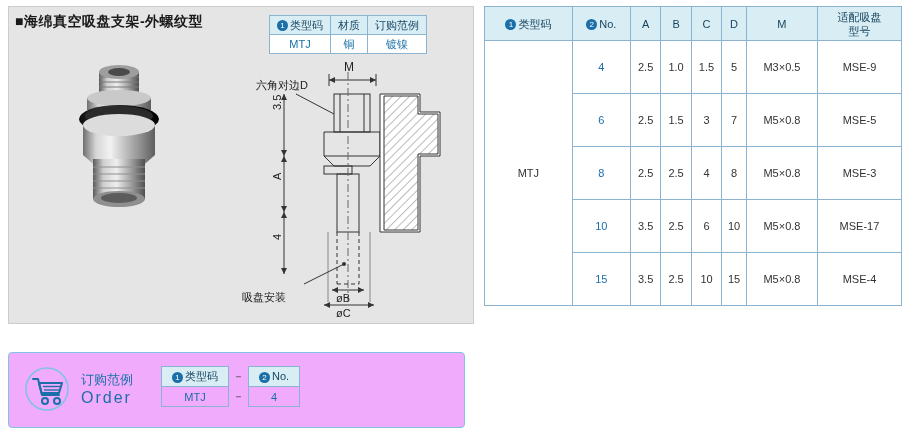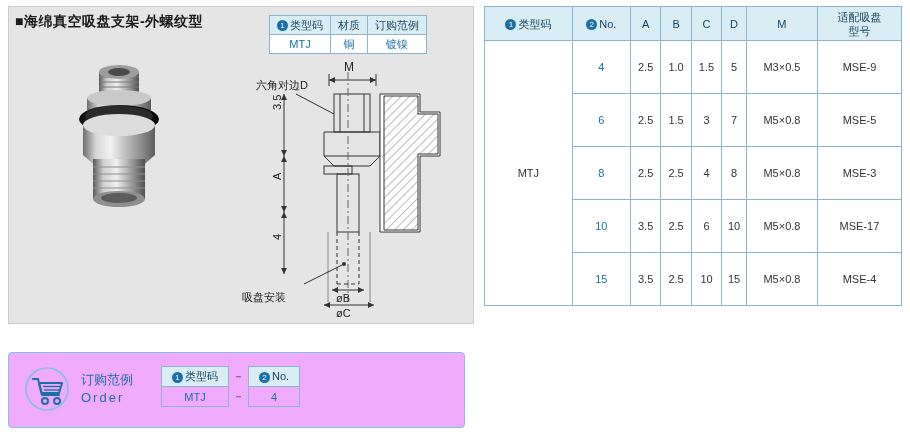--- a/index.html
+++ b/index.html
@@ -119,21 +119,21 @@
     background: #f0abfc;
   }
   .order-cart { position: absolute; left: 14px; top: 14px; }
   .order-text {
     position: absolute;
     left: 72px; top: 18px;
     font-size: 13px;
     color: #1a6fa8;
     line-height: 18px;
   }
-  .order-text .ord2 { letter-spacing: 2px; font-size: 13px; }
+  .order-text .ord2 { letter-spacing: 2px; font-size: 16px; }
   .order-table {
     position: absolute;
     left: 152px; top: 13px;
     border-collapse: collapse;
     font-size: 11px;
   }
   .order-table th, .order-table td {
     border: 1px solid #8ab4cf;
     height: 20px;
     text-align: center;

